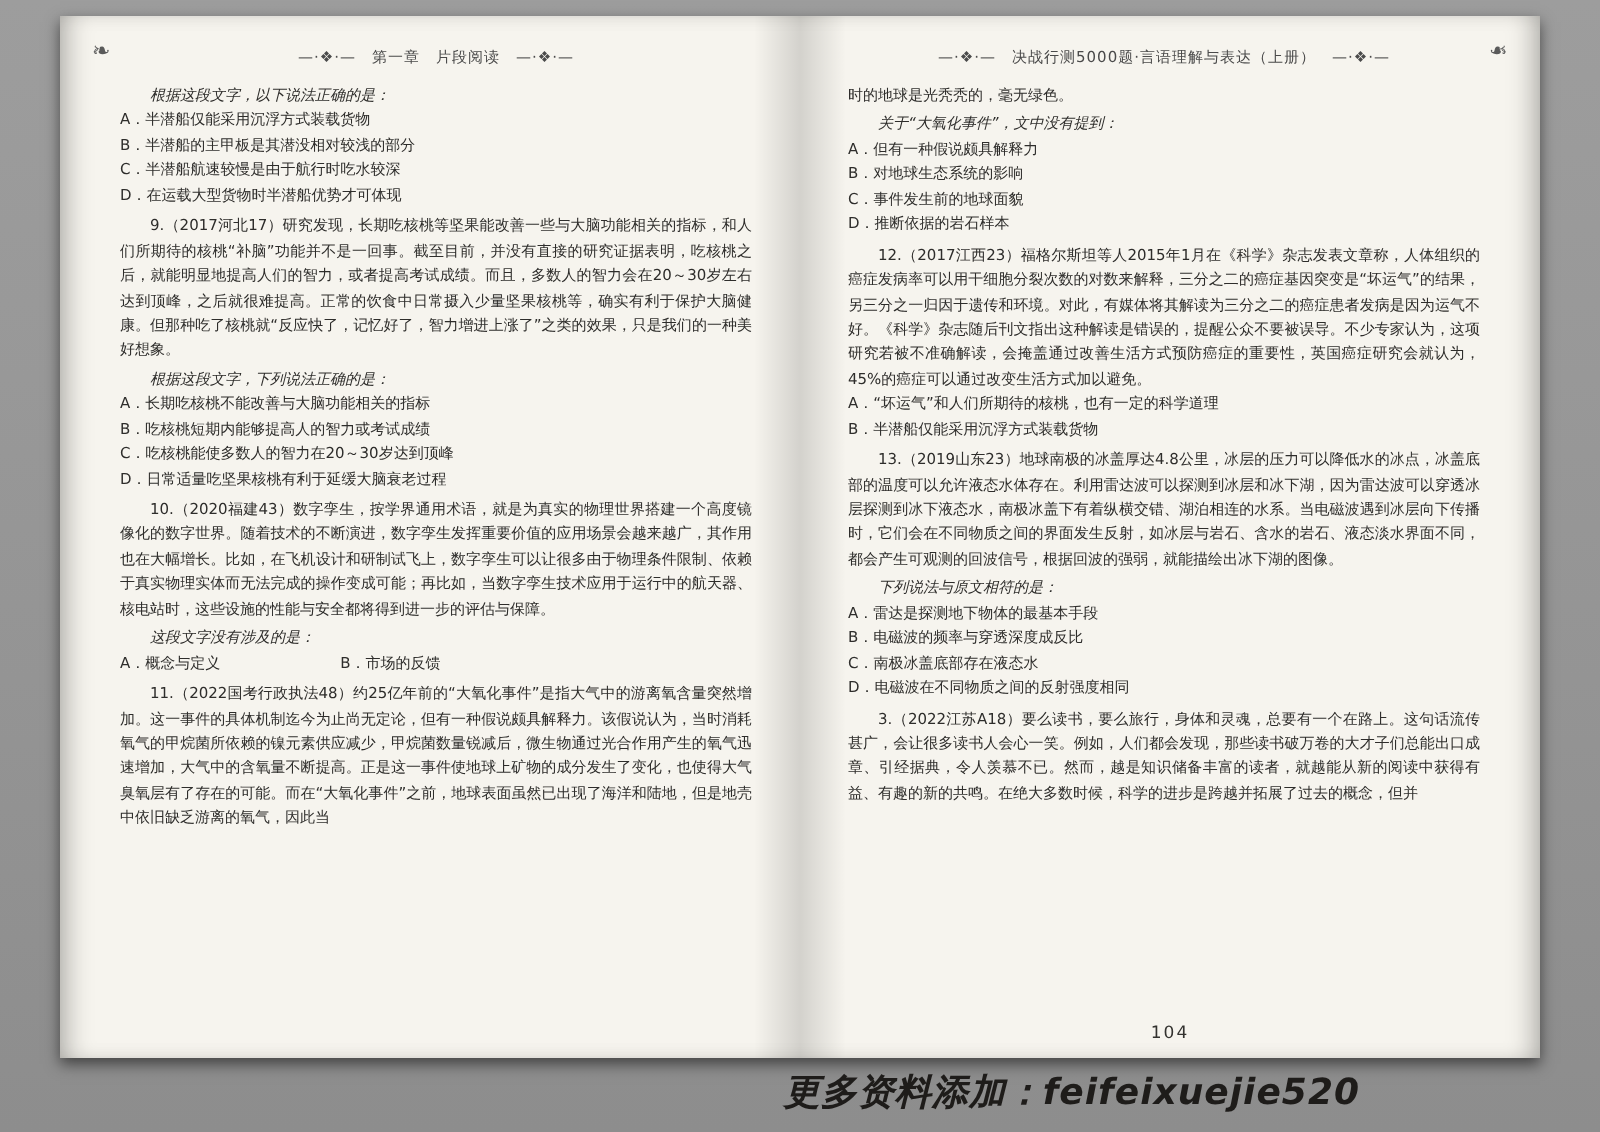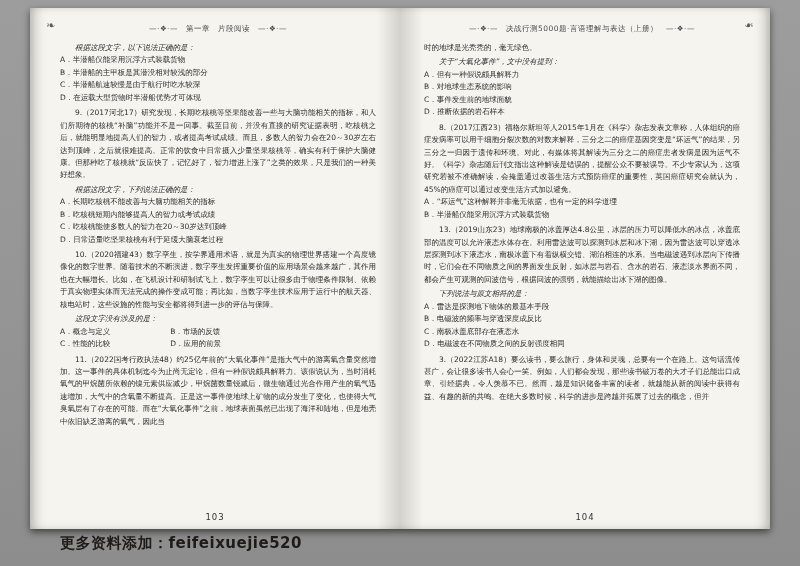--- a/index.html
+++ b/index.html
@@ -21,22 +21,22 @@
   .page.right .corner{right:-14px;transform:scaleX(-1);}
   .page-text{font-size:7.5px;line-height:1.66;color:#2e2d2b;text-align:justify;
     text-justify:inter-ideograph;}
   .blk{margin:0;}
   .blk.para{text-indent:2em;margin-top:3px;}
   .blk.q{text-indent:2em;margin-top:2px;font-style:italic;}
   .blk.cont{text-indent:0;}
   .blk.opt,.blk.opts2{text-indent:0;}
   .page-num{position:absolute;bottom:7px;left:0;right:0;text-align:center;
     font-size:8.5px;color:#33322f;letter-spacing:1px;}
-  .promo{position:absolute;left:60px;width:620px;top:534px;text-align:left;
-    font-size:15px;font-weight:bold;color:#1e1c1a;letter-spacing:.5px;}
+  .promo{position:absolute;left:60px;width:620px;top:534px;text-align:right;
+    font-size:18px;font-weight:bold;color:#1e1c1a;letter-spacing:.5px;font-style:italic;}
 </style>
 </head>
 <body>
 
 <div class="scan">
   <div class="spread">
 
     <div class="page left">
       <div class="page-header">
         <span class="corner">❧</span>
@@ -50,40 +50,38 @@
           <div class="blk opt">D．在运载大型货物时半潜船优势才可体现</div>
           <div class="blk para">9.（2017河北17）研究发现，长期吃核桃等坚果能改善一些与大脑功能相关的指标，和人们所期待的核桃“补脑”功能并不是一回事。截至目前，并没有直接的研究证据表明，吃核桃之后，就能明显地提高人们的智力，或者提高考试成绩。而且，多数人的智力会在20～30岁左右达到顶峰，之后就很难提高。正常的饮食中日常摄入少量坚果核桃等，确实有利于保护大脑健康。但那种吃了核桃就“反应快了，记忆好了，智力增进上涨了”之类的效果，只是我们的一种美好想象。</div>
           <div class="blk q">根据这段文字，下列说法正确的是：</div>
           <div class="blk opt">A．长期吃核桃不能改善与大脑功能相关的指标</div>
           <div class="blk opt">B．吃核桃短期内能够提高人的智力或考试成绩</div>
           <div class="blk opt">C．吃核桃能使多数人的智力在20～30岁达到顶峰</div>
           <div class="blk opt">D．日常适量吃坚果核桃有利于延缓大脑衰老过程</div>
           <div class="blk para">10.（2020福建43）数字孪生，按学界通用术语，就是为真实的物理世界搭建一个高度镜像化的数字世界。随着技术的不断演进，数字孪生发挥重要价值的应用场景会越来越广，其作用也在大幅增长。比如，在飞机设计和研制试飞上，数字孪生可以让很多由于物理条件限制、依赖于真实物理实体而无法完成的操作变成可能；再比如，当数字孪生技术应用于运行中的航天器、核电站时，这些设施的性能与安全都将得到进一步的评估与保障。</div>
           <div class="blk q">这段文字没有涉及的是：</div>
           <div class="blk opts2">A．概念与定义　　　　　　　　B．市场的反馈</div>
-          <div class="blk opts2">C．性能的比较　　　　　　　　D．应用的前景</div>
           <div class="blk para">11.（2022国考行政执法48）约25亿年前的“大氧化事件”是指大气中的游离氧含量突然增加。这一事件的具体机制迄今为止尚无定论，但有一种假说颇具解释力。该假说认为，当时消耗氧气的甲烷菌所依赖的镍元素供应减少，甲烷菌数量锐减后，微生物通过光合作用产生的氧气迅速增加，大气中的含氧量不断提高。正是这一事件使地球上矿物的成分发生了变化，也使得大气臭氧层有了存在的可能。而在“大氧化事件”之前，地球表面虽然已出现了海洋和陆地，但是地壳中依旧缺乏游离的氧气，因此当</div>
         </div>
-      <div class="page-num">103</div>
     </div>
 
     <div class="page right">
       <div class="page-header">
         <span class="corner">❧</span>
         <span>—·❖·—　决战行测5000题·言语理解与表达（上册）　—·❖·—</span>
       </div>
       <div class="page-text">
           <div class="blk cont">时的地球是光秃秃的，毫无绿色。</div>
           <div class="blk q">关于“大氧化事件”，文中没有提到：</div>
           <div class="blk opt">A．但有一种假说颇具解释力</div>
           <div class="blk opt">B．对地球生态系统的影响</div>
           <div class="blk opt">C．事件发生前的地球面貌</div>
           <div class="blk opt">D．推断依据的岩石样本</div>
-          <div class="blk para">8.（2017江西23）福格尔斯坦等人2015年1月在《科学》杂志发表文章称，人体组织的癌症发病率可以用干细胞分裂次数的对数来解释，三分之二的癌症基因突变是“坏运气”的结果，另三分之一归因于遗传和环境。对此，有媒体将其解读为三分之二的癌症患者发病是因为运气不好。《科学》杂志随后刊文指出这种解读是错误的，提醒公众不要被误导。不少专家认为，这项研究若被不准确解读，会掩盖通过改善生活方式预防癌症的重要性，英国癌症研究会就认为，45%的癌症可以通过改变生活方式加以避免。</div>
-          <div class="blk opt">A．“坏运气”这种解释并非毫无依据，也有一定的科学道理</div>
+          <div class="blk para">12.（2017江西23）福格尔斯坦等人2015年1月在《科学》杂志发表文章称，人体组织的癌症发病率可以用干细胞分裂次数的对数来解释，三分之二的癌症基因突变是“坏运气”的结果，另三分之一归因于遗传和环境。对此，有媒体将其解读为三分之二的癌症患者发病是因为运气不好。《科学》杂志随后刊文指出这种解读是错误的，提醒公众不要被误导。不少专家认为，这项研究若被不准确解读，会掩盖通过改善生活方式预防癌症的重要性，英国癌症研究会就认为，45%的癌症可以通过改变生活方式加以避免。</div>
+          <div class="blk opt">A．“坏运气”和人们所期待的核桃，也有一定的科学道理</div>
           <div class="blk opt">B．半潜船仅能采用沉浮方式装载货物</div>
           <div class="blk para">13.（2019山东23）地球南极的冰盖厚达4.8公里，冰层的压力可以降低水的冰点，冰盖底部的温度可以允许液态水体存在。利用雷达波可以探测到冰层和冰下湖，因为雷达波可以穿透冰层探测到冰下液态水，南极冰盖下有着纵横交错、湖泊相连的水系。当电磁波遇到冰层向下传播时，它们会在不同物质之间的界面发生反射，如冰层与岩石、含水的岩石、液态淡水界面不同，都会产生可观测的回波信号，根据回波的强弱，就能描绘出冰下湖的图像。</div>
           <div class="blk q">下列说法与原文相符的是：</div>
           <div class="blk opt">A．雷达是探测地下物体的最基本手段</div>
           <div class="blk opt">B．电磁波的频率与穿透深度成反比</div>
           <div class="blk opt">C．南极冰盖底部存在液态水</div>
           <div class="blk opt">D．电磁波在不同物质之间的反射强度相同</div>
           <div class="blk para">3.（2022江苏A18）要么读书，要么旅行，身体和灵魂，总要有一个在路上。这句话流传甚广，会让很多读书人会心一笑。例如，人们都会发现，那些读书破万卷的大才子们总能出口成章、引经据典，令人羡慕不已。然而，越是知识储备丰富的读者，就越能从新的阅读中获得有益、有趣的新的共鸣。在绝大多数时候，科学的进步是跨越并拓展了过去的概念，但并</div>
         </div>
       <div class="page-num">104</div>

